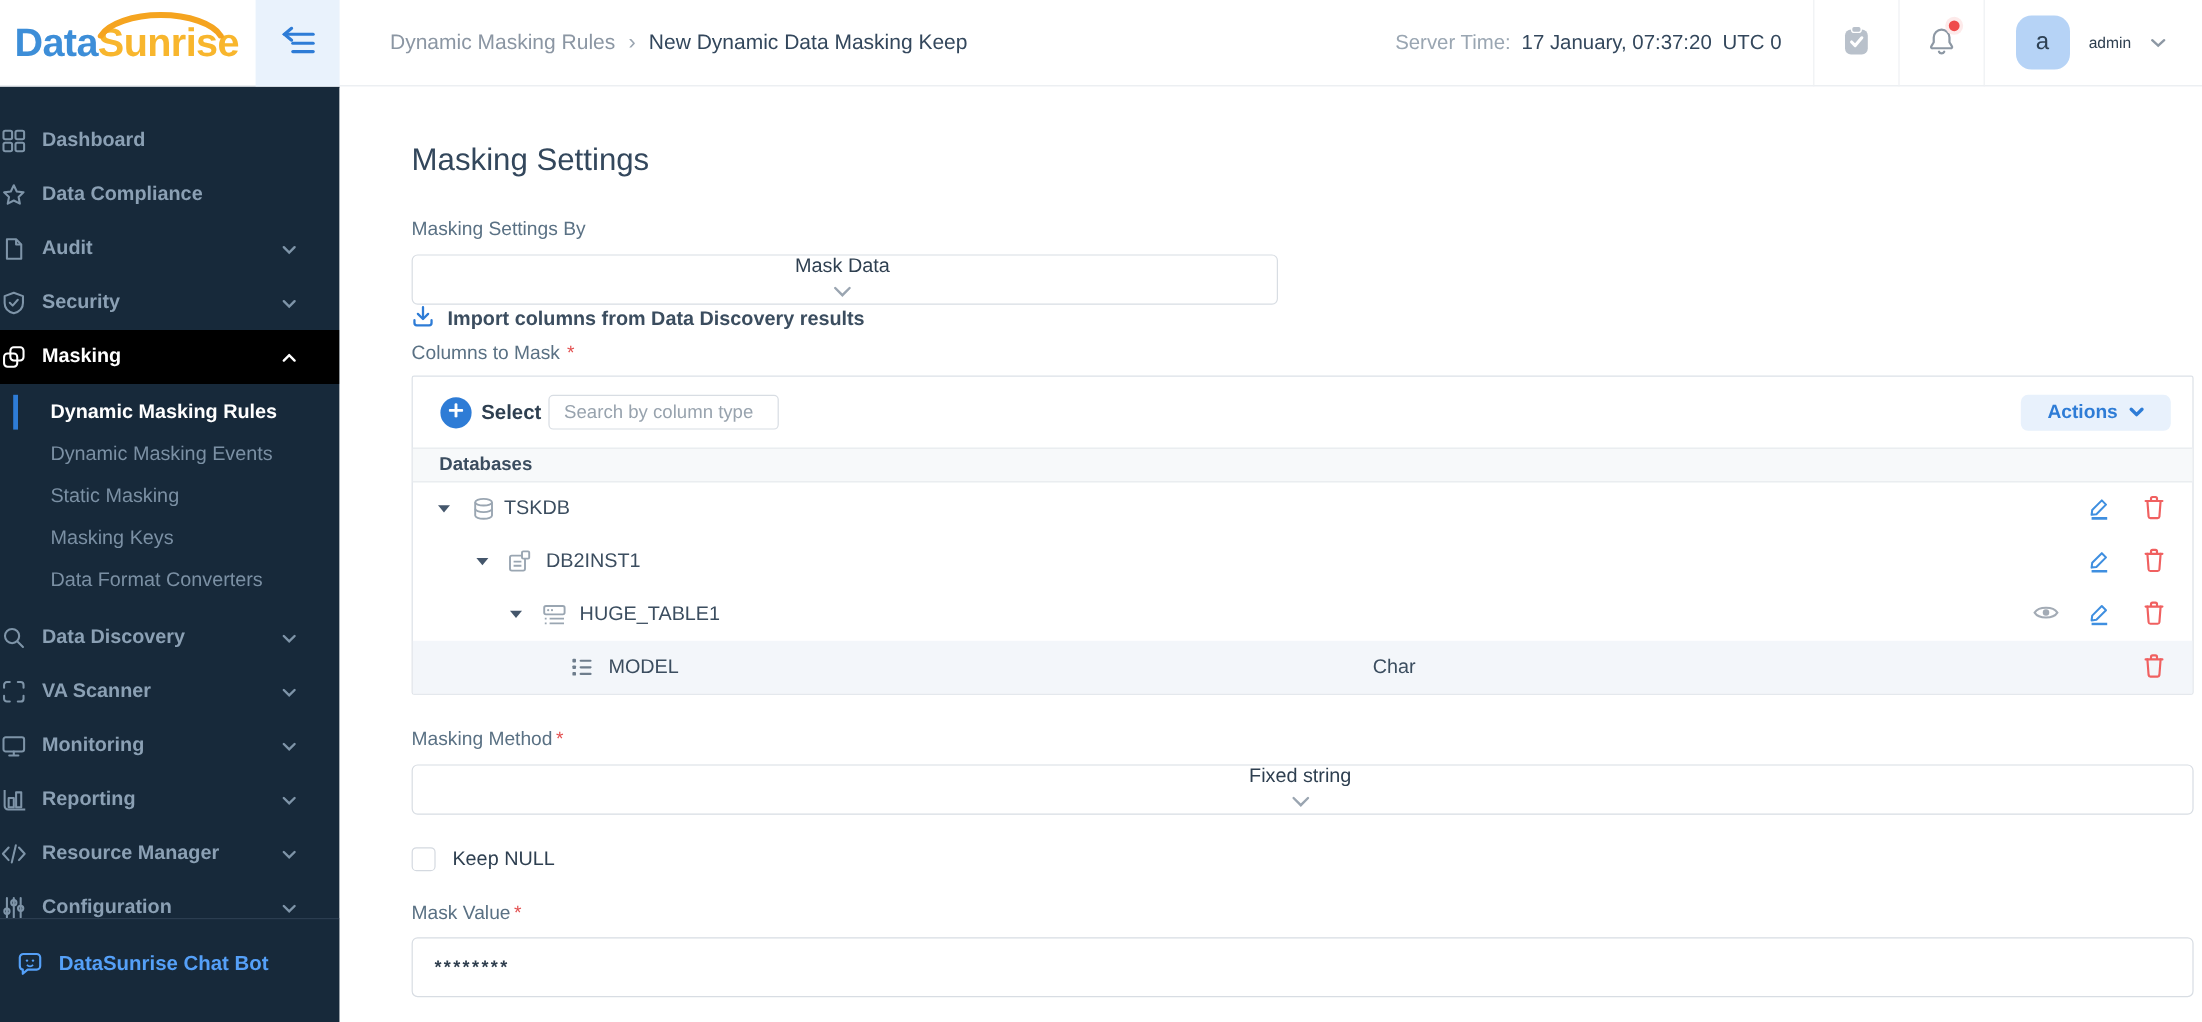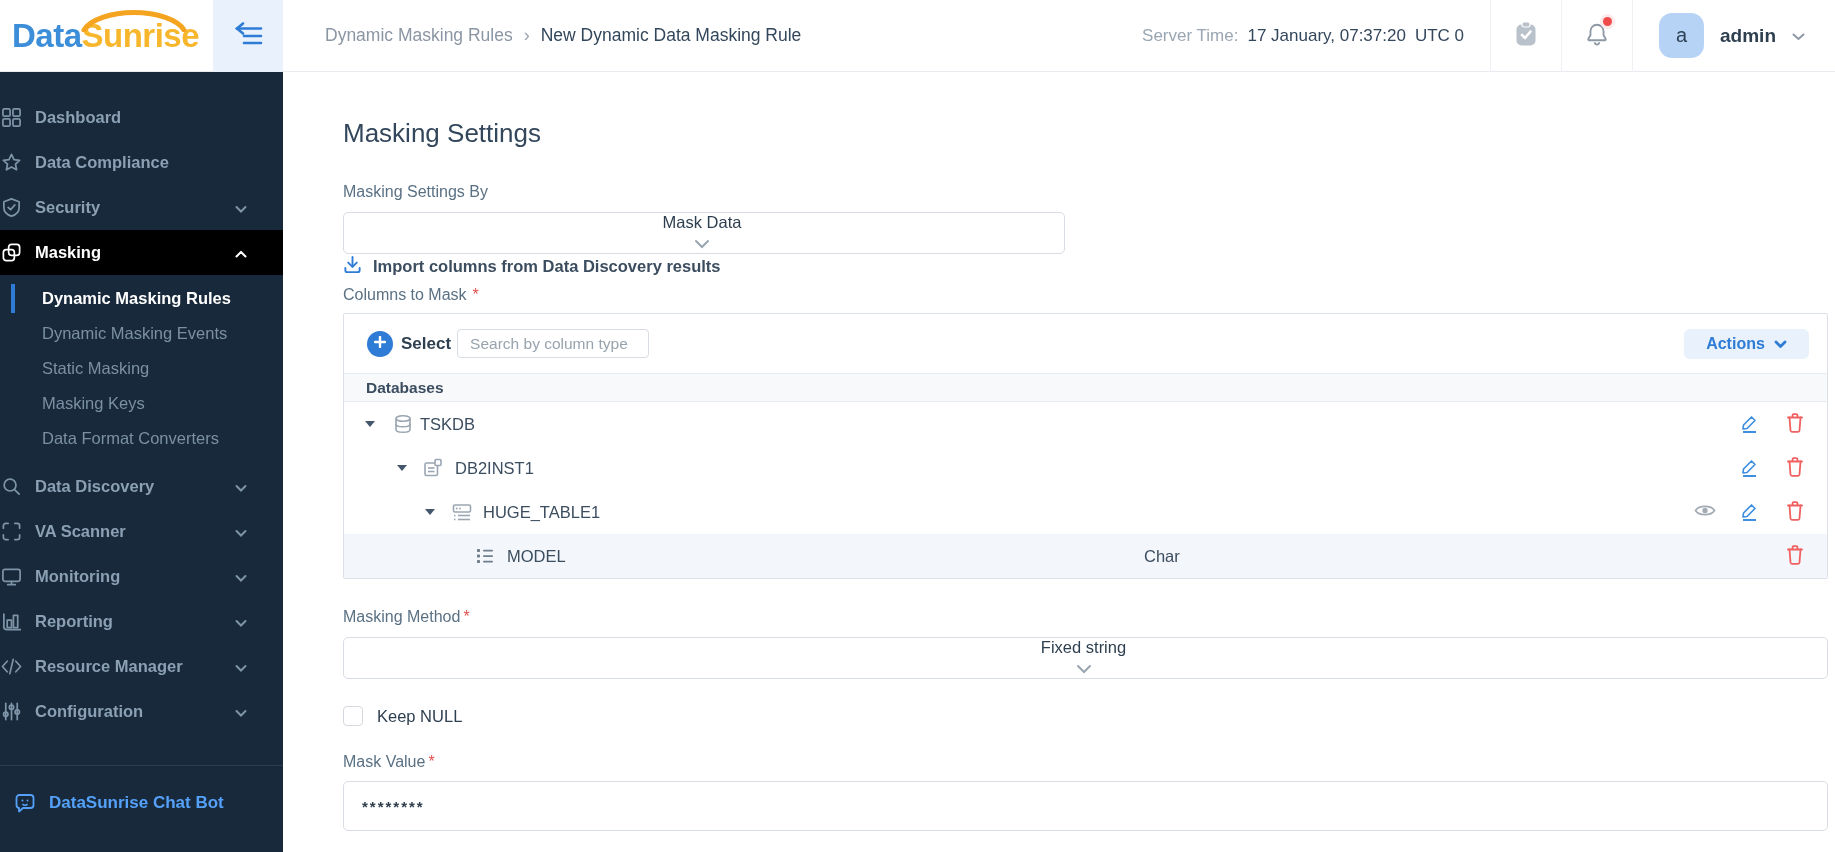--- a/index.html
+++ b/index.html
@@ -25,21 +25,21 @@
   .st-label{color:#9aa6b2;}
   .st-value,.st-zone{color:#33475c;}
   .tb-divider{width:1px;height:72px;background:#eef0f3;}
   .tb-btn{width:70px;height:72px;background:none;border:none;display:flex;align-items:center;
     justify-content:center;position:relative;cursor:pointer;}
   .notif-dot{position:absolute;top:17px;right:20px;width:9px;height:9px;border-radius:50%;
     background:#ef4b4b;box-shadow:0 0 0 3px #fdeaea;}
   .user{display:flex;align-items:center;gap:16px;padding:0 30px 0 26px;cursor:pointer;}
   .avatar{width:45px;height:45px;border-radius:13px;background:#b6d3f6;display:flex;
     align-items:center;justify-content:center;font-size:20px;color:#2e4154;}
-  .user-name{font-size:19px;color:#2e3f50;font-weight:bold;}
+  .user-name{font-size:13px;color:#2e3f50;}
 
   
   .sidebar{position:absolute;top:72px;left:0;width:283px;height:780px;background:#17293a;overflow:hidden;}
   .nav{padding-top:23px;}
   .nav-item{position:relative;height:45px;display:flex;align-items:center;
     gap:13px;color:#8ba0b4;font-size:16.5px;font-weight:bold;cursor:pointer;}
   .nav-item .nav-ico{width:22px;height:22px;display:flex;align-items:center;justify-content:center;color:#7e94a8;}
   .nav-item.active{background:#000000;color:#fff;}
   .nav-item.active .nav-ico{color:#fff;}
   .nav-chev{position:absolute;right:36px;top:50%;transform:translateY(-50%);color:#7e94a8;}
@@ -122,21 +122,21 @@
         <polyline points="10,1.5 4,6.5 10,11.5"></polyline>
           <line x1="4" y1="6.5" x2="28" y2="6.5"></line>
         <line x1="11" y1="14" x2="28" y2="14"></line>
           <line x1="11" y1="21" x2="28" y2="21"></line>
       </svg>
     </span>
   </button>
   <div class="breadcrumb">
     <span class="bc-parent">Dynamic Masking Rules</span>
     <span class="bc-sep">›</span>
-    <span class="bc-current">New Dynamic Data Masking Rule</span>
+    <span class="bc-current">New Dynamic Data Masking Keep</span>
   </div>
   <div class="topbar-right">
     <div class="server-time">
       <span class="st-label">Server Time:</span>
       <span class="st-value">17 January, 07:37:20</span>
       <span class="st-zone">UTC 0</span>
     </div>
     <div class="tb-divider"></div>
     <button class="tb-btn">
       <span>
@@ -183,20 +183,33 @@
         </span>
       <span>Dashboard</span>
     </div>
     <div class="nav-item">
       <span class="nav-ico">
         <svg width="21" height="21" viewBox="0 0 22 22" fill="none" stroke="currentColor" stroke-width="1.8" stroke-linejoin="round">
           <path d="M11 2.5 l2.6 5.4 5.9 0.8 -4.3 4.1 1.1 5.8 -5.3 -2.8 -5.3 2.8 1.1 -5.8 -4.3 -4.1 5.9 -0.8 z"></path>
         </svg>
         </span>
       <span>Data Compliance</span>
+    </div>
+    <div class="nav-item">
+      <span class="nav-ico">
+        <svg width="21" height="21" viewBox="0 0 22 22" fill="none" stroke="currentColor" stroke-width="1.8" stroke-linejoin="round">
+          <path d="M5 2.5 h8 l4.5 4.5 v12.5 h-12.5 z"></path>
+            <path d="M13 2.5 v4.5 h4.5"></path>
+        </svg>
+        </span>
+      <span>Audit</span>
+      <span class="nav-chev">
+        <svg width="12" height="8" viewBox="0 0 12 8" fill="none" stroke="currentColor" stroke-width="2" stroke-linecap="round">
+            <polyline points="1.5,1.5 6,6 10.5,1.5"></polyline>
+          </svg></span>
     </div>
     <div class="nav-item">
       <span class="nav-ico">
         <svg width="21" height="21" viewBox="0 0 22 22" fill="none" stroke="currentColor" stroke-width="1.8" stroke-linejoin="round" stroke-linecap="round">
           <path d="M11 2 L19 5 v6 c0 5 -3.5 7.8 -8 9 c-4.5 -1.2 -8 -4 -8 -9 V5 z"></path>
           <polyline points="7.5,10.8 10,13.3 14.5,8.2"></polyline>
         </svg>
         </span>
       <span>Security</span>
       <span class="nav-chev">

